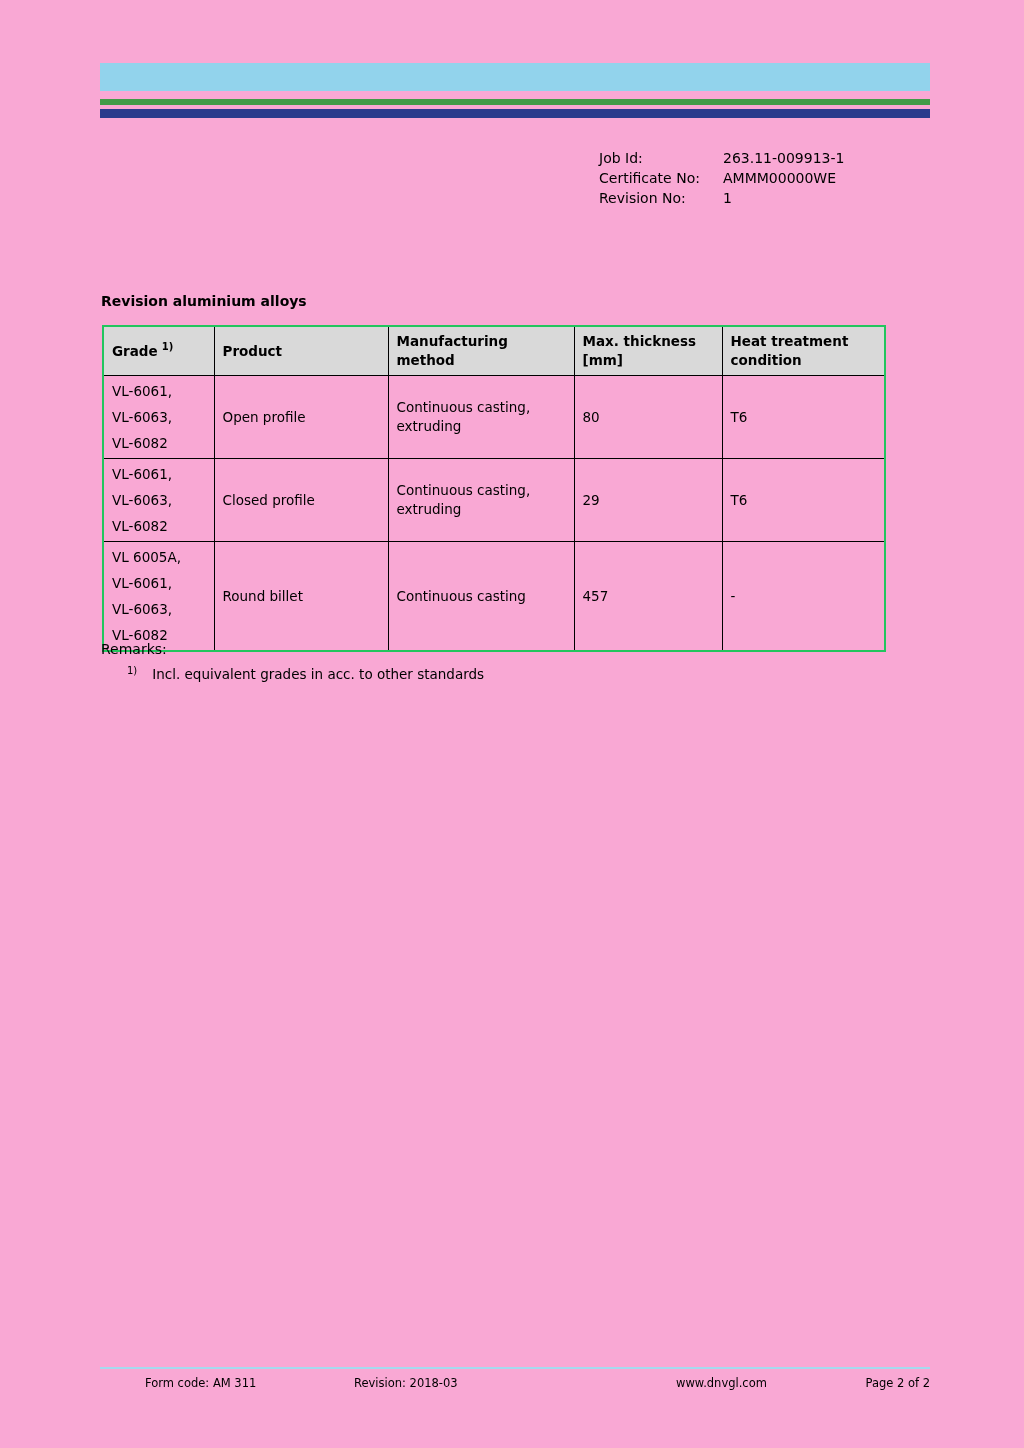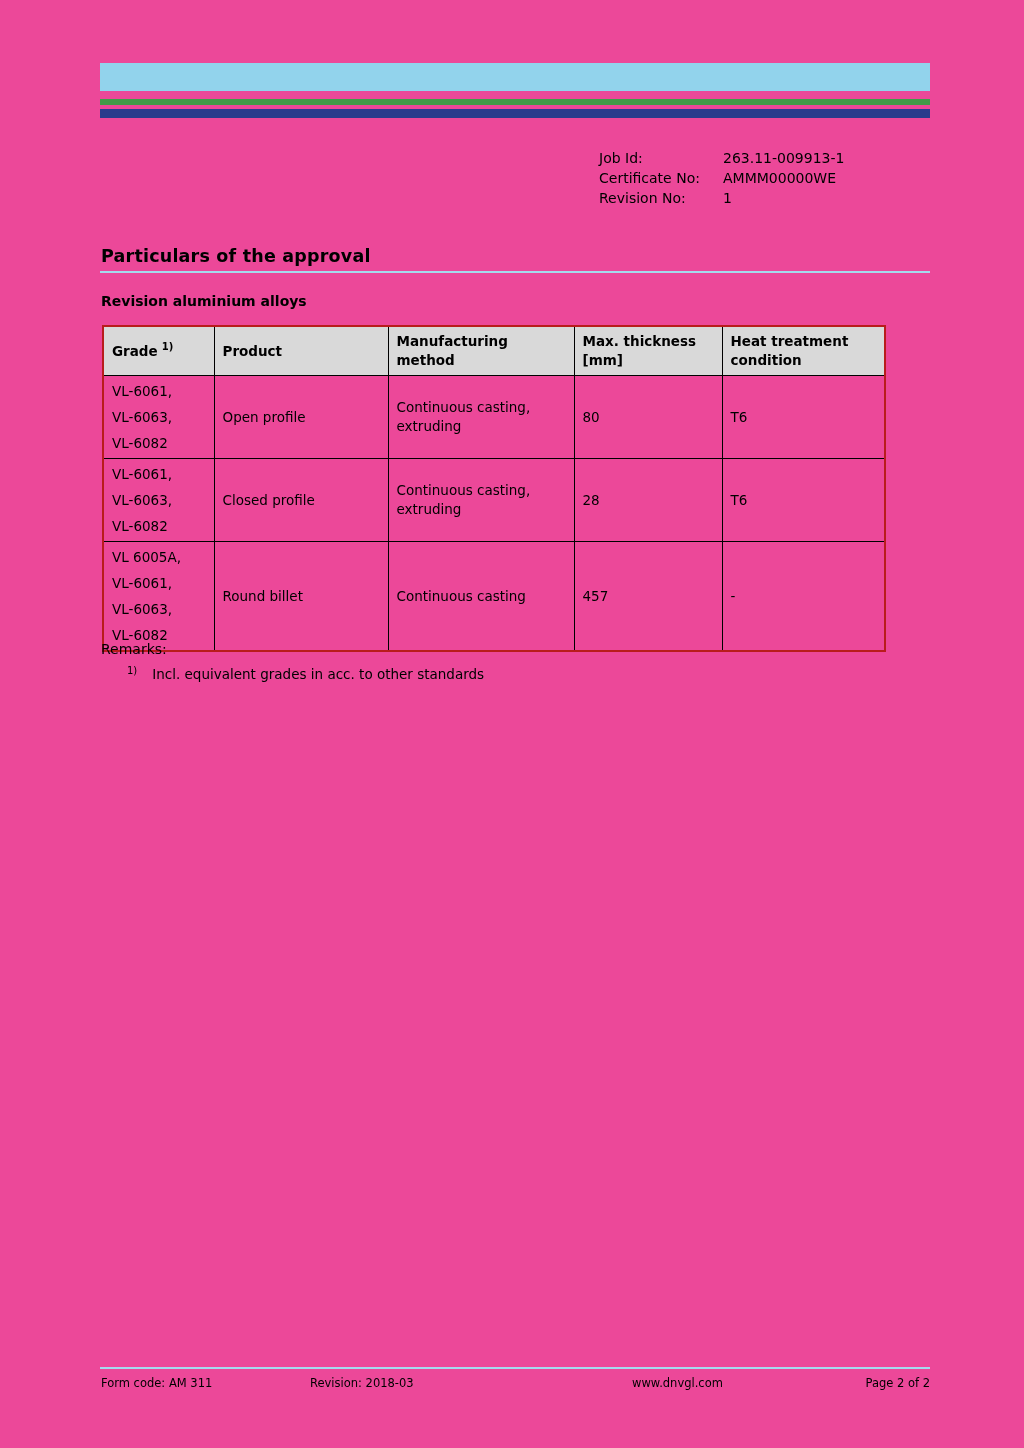--- a/index.html
+++ b/index.html
@@ -5,21 +5,21 @@
   * { margin: 0; padding: 0; box-sizing: border-box; }
   html, body { background: #ffffff; }
   body {
     font-family: "DejaVu Sans", "Liberation Sans", sans-serif;
     color: #000000;
   }
   .page {
     position: relative;
     width: 1024px;
     height: 1448px;
-    background: #ec4899;
+    background: #f9a8d4;
     overflow: hidden;
   }
   
   .bar { position: absolute; left: 100px; width: 830px; }
   .bar-light { top: 63px;  height: 28px; }
   .bar-green { top: 99px;  height: 6px;  }
   .bar-dark  { top: 109px; height: 9px;  }
 
   
   .meta {
@@ -61,21 +61,21 @@
     border-collapse: collapse;
     table-layout: fixed;
     font-size: 13.5px;
   }
   table.alloys td, table.alloys th {
     border: 1px solid #000000;
     vertical-align: middle;
     text-align: left;
     padding: 5px 8px;
   }
-  table.alloys { border: 2px solid #b91c1c; padding-left: 40px; }
+  table.alloys { border: 2px solid #22c55e; padding-left: 40px; }
   table.alloys thead th {
     background: #d9d9d9;
     font-weight: bold;
     line-height: 19px;
     white-space: pre-line;
     height: 48px;
   }
   table.alloys tbody td { line-height: 19px; }
   table.alloys tbody td.grade-cell {
     white-space: pre-line;
@@ -110,21 +110,21 @@
   
   .footer {
     position: absolute;
     left: 100px;
     top: 1367px;
     width: 830px;
     border-top: 2px solid #a5daee;
     height: 30px;
     font-size: 11.5px;
   }
-  .footer span { position: absolute; top: 7px; white-space: nowrap; }
+  .footer span { position: absolute; top: 7px; white-space: nowrap; margin-left: 44px; }
   .footer .f-form { left: 1px; }
   .footer .f-rev  { left: 210px; }
   .footer .f-web  { left: 532px; }
   .footer .f-page { right: 0; }
 </style>
 </head>
 <body>
 
 <div class="page">
 
@@ -140,21 +140,20 @@
     <div class="meta-row">
       <span class="meta-label">Certificate No:</span>
       <span class="meta-value">AMMM00000WE</span>
     </div>
     <div class="meta-row">
       <span class="meta-label">Revision No:</span>
       <span class="meta-value">1</span>
     </div>
   </div>
 
-  <div class="title">Particulars of the approval</div>
   <div class="subtitle">Revision aluminium alloys</div>
 
   <table class="alloys">
     <colgroup>
       <col style="width:111px">
       <col style="width:174px">
       <col style="width:186px">
       <col style="width:148px">
       <col style="width:163px">
     </colgroup>
@@ -181,21 +180,21 @@
         <td>80</td>
         <td>T6</td>
       </tr>
       <tr>
         <td class="grade-cell">VL-6061,
 VL-6063,
 VL-6082</td>
         <td>Closed profile</td>
         <td class="method-cell">Continuous casting,
 extruding</td>
-        <td>28</td>
+        <td>29</td>
         <td>T6</td>
       </tr>
       <tr>
         <td class="grade-cell">VL 6005A,
 VL-6061,
 VL-6063,
 VL-6082</td>
         <td>Round billet</td>
         <td class="method-cell">Continuous casting</td>
         <td>457</td>

